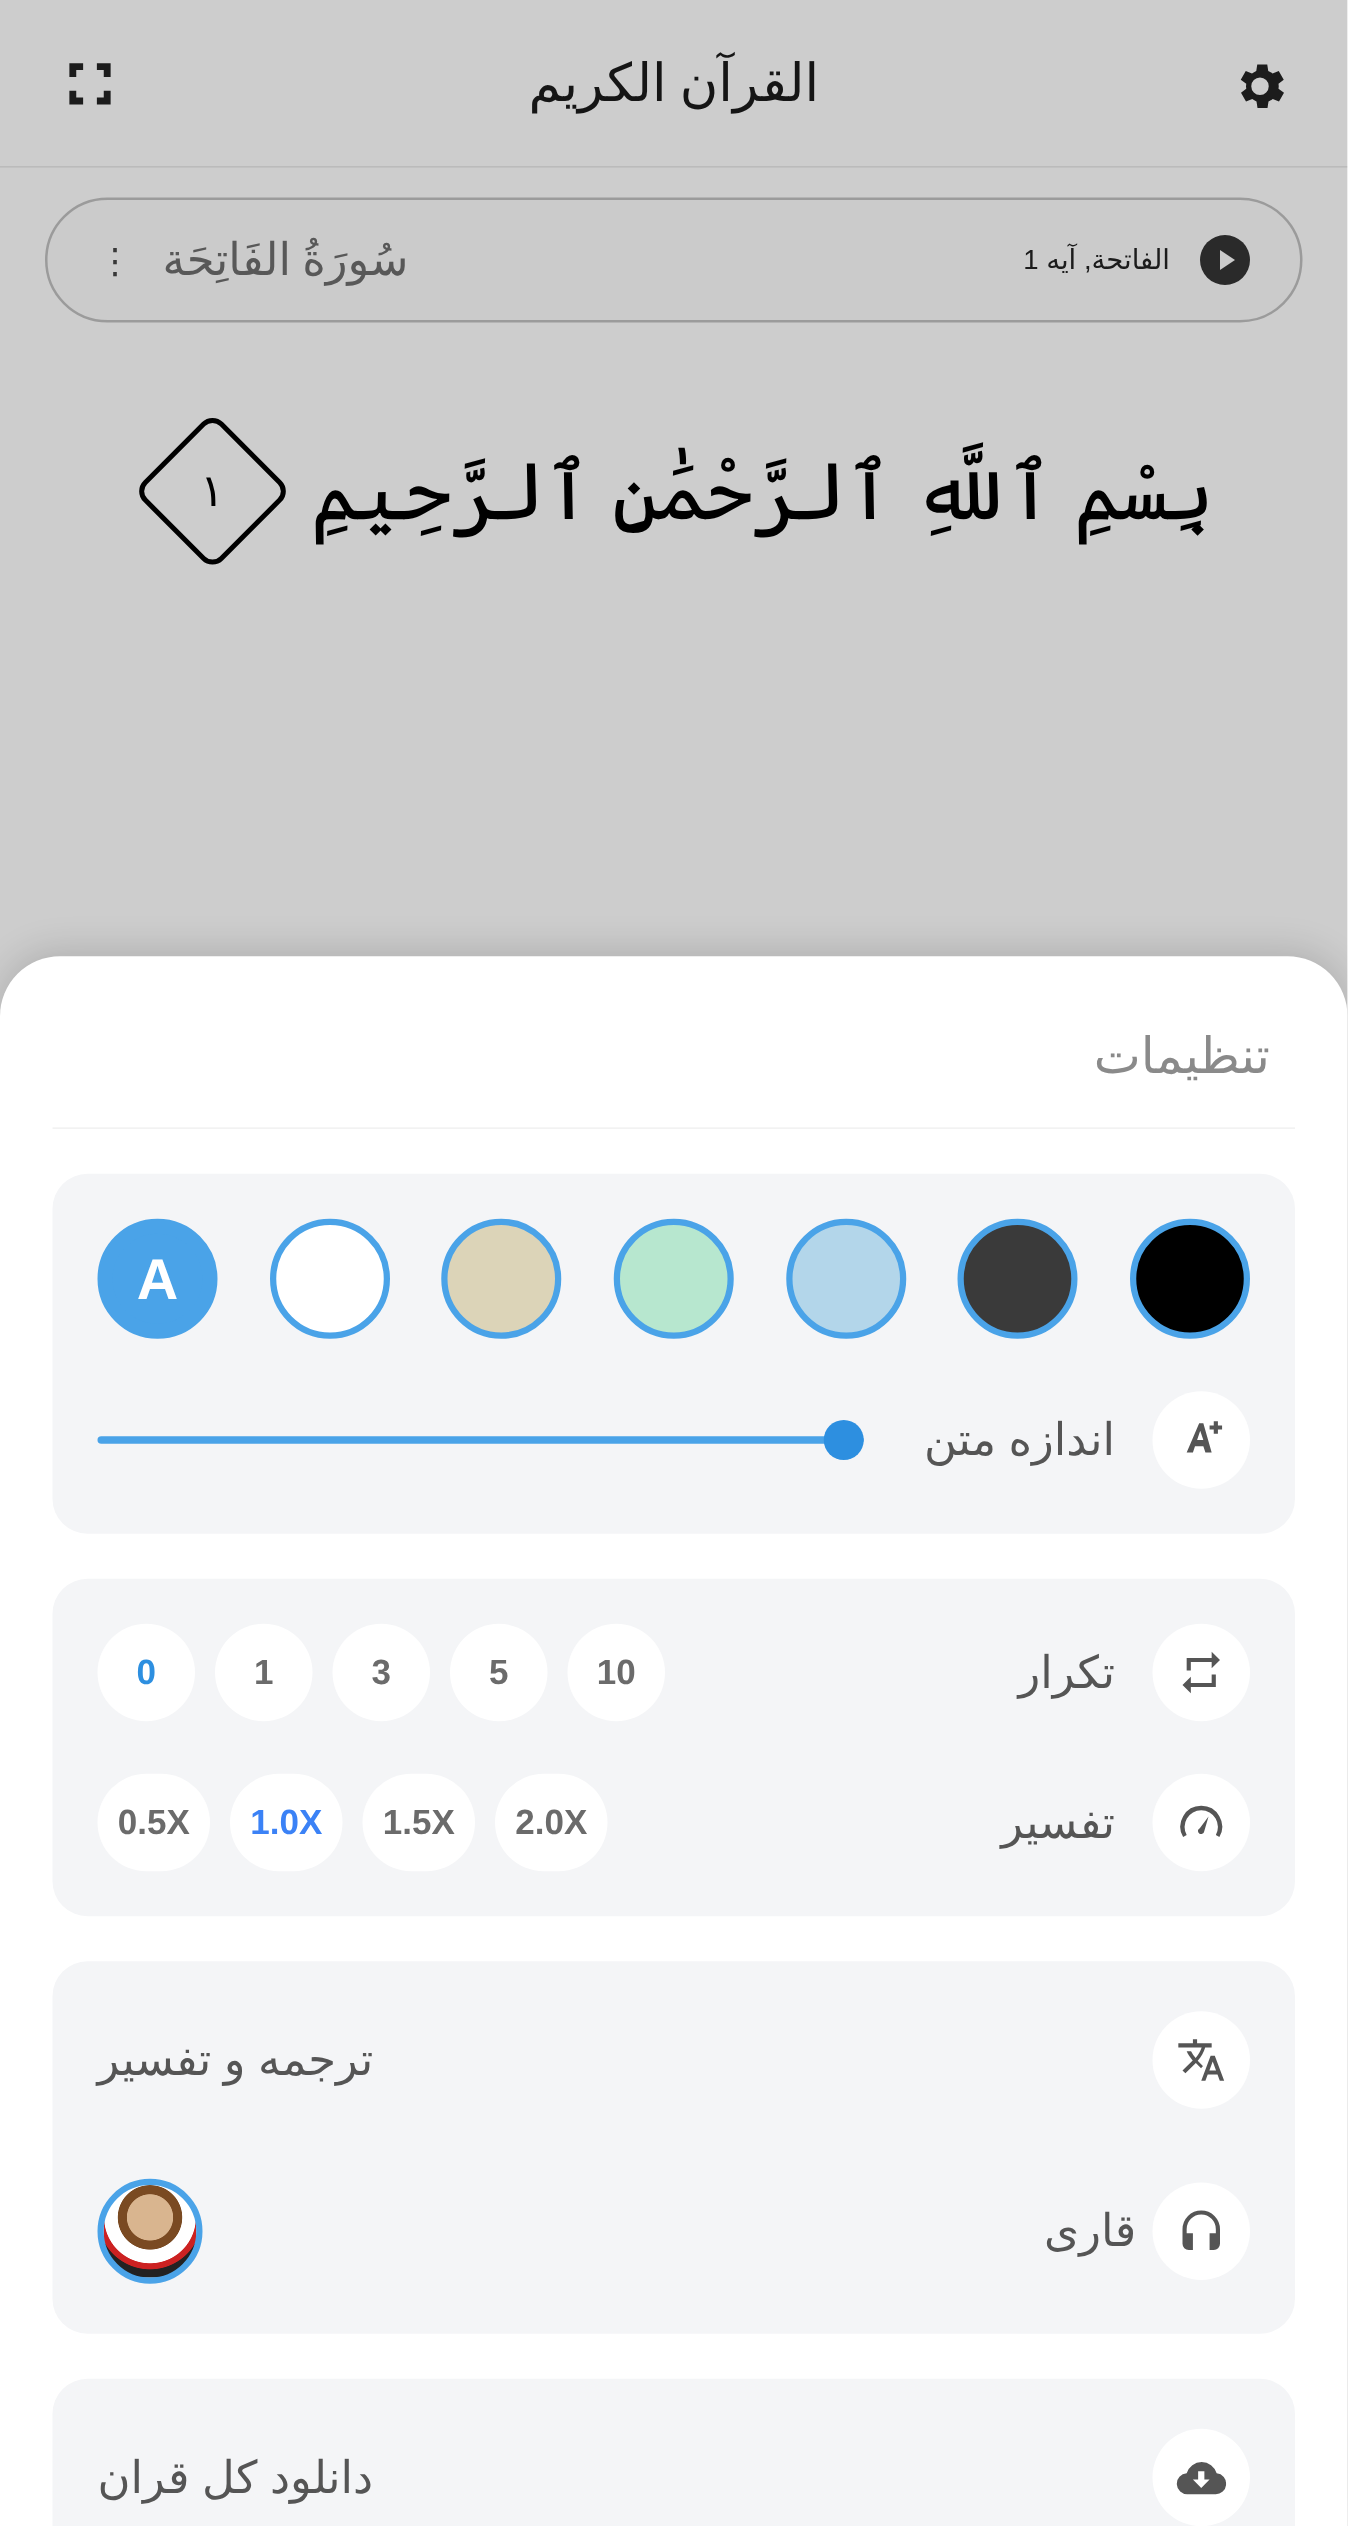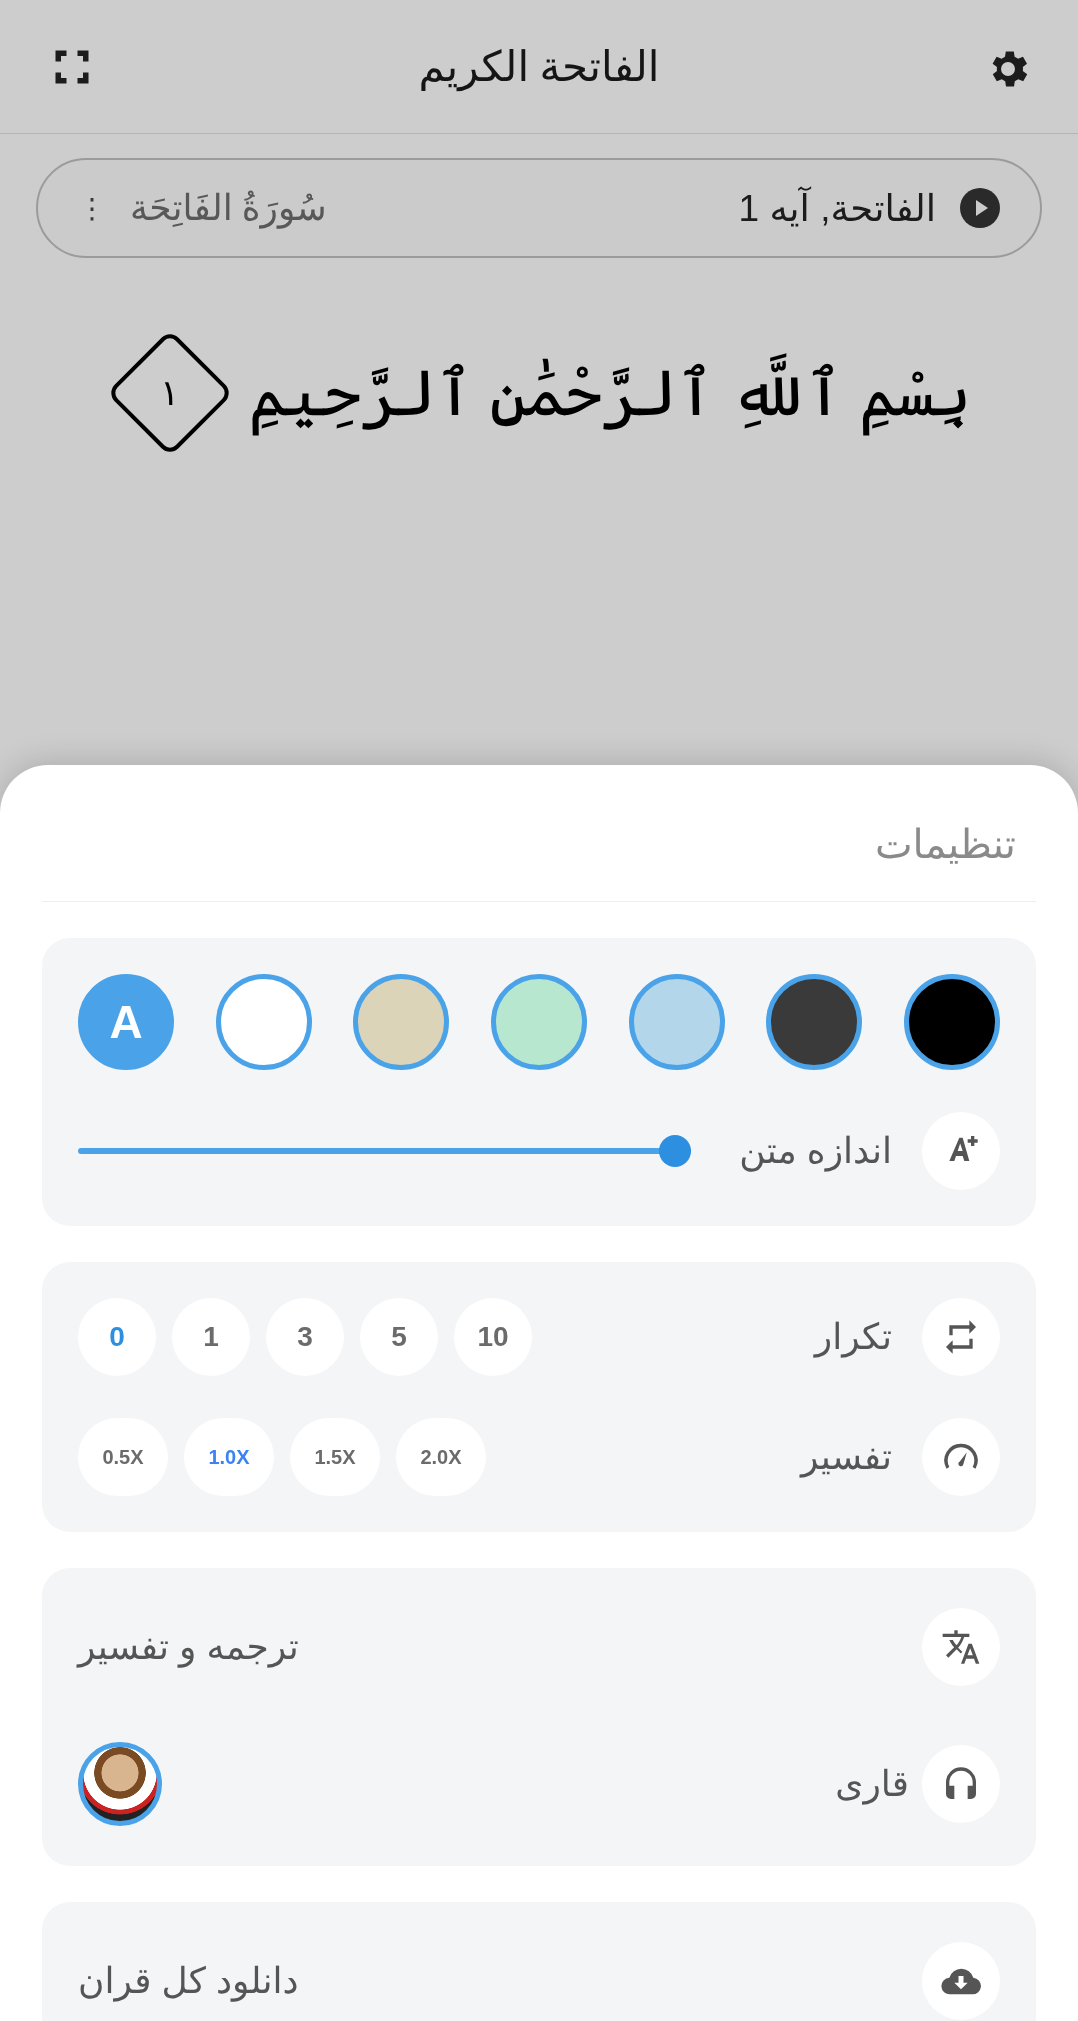--- a/index.html
+++ b/index.html
@@ -53,21 +53,21 @@
     background: #333; display: flex; align-items: center; justify-content: center;
   }
   .play-triangle {
     width: 0; height: 0;
     border-left: 12px solid #f7f7f7;
     border-top: 8px solid transparent;
     border-bottom: 8px solid transparent;
     margin-left: 3px;
   }
   .surah-name { font-size: 36px; color: #6b6b6b; font-family: serif; }
-  .verse-ref { font-size: 37px; color: #222; }
+  .verse-ref { font-size: 22px; color: #222; }
   .ayah-text {
     text-align: center;
     font-size: 64px;
     color: #000;
     margin-top: 90px;
     direction: rtl;
     font-family: serif;
     padding: 0 40px;
   }
   .marker {
@@ -169,21 +169,21 @@
     background: #fff;
     display: flex; align-items: center; justify-content: center;
     font-size: 28px; font-weight: 700; color: #6b6b6b;
     flex-shrink: 0;
   }
   .circle-btn.selected { color: #2d8fe0; }
   .speed-btn {
     width: 90px; height: 78px; border-radius: 40px;
     background: #fff;
     display: flex; align-items: center; justify-content: center;
-    font-size: 20px; font-weight: 700; color: #6b6b6b;
+    font-size: 28px; font-weight: 700; color: #6b6b6b;
   }
   .speed-btn.selected { color: #3b82f6; }
   .list-row {
     display: flex; align-items: center; justify-content: space-between;
     gap: 30px;
     padding: 28px 0;
   }
   .list-row.between { justify-content: space-between; }
   .avatar {
     width: 84px; height: 84px; border-radius: 50%;
@@ -196,21 +196,21 @@
 </head>
 <body>
 
 <div class="dim-layer">
   <div class="header">
     <div class="header-icon">
       <svg viewBox="0 0 24 24" class="icon-svg" style="width:44px;height:44px;fill:#222;">
         <path d="M3 3h6v3H6v3H3V3zm12 0h6v6h-3V6h-3V3zM3 15h3v3h3v3H3v-6zm15 0h3v6h-6v-3h3v-3z"></path>
       </svg>
     </div>
-    <div class="app-title">الفاتحة الكريم</div>
+    <div class="app-title">القرآن الكريم</div>
     <div class="header-icon">
       <svg viewBox="0 0 24 24" class="icon-svg" style="width:48px;height:48px;fill:#222;">
         <path d="M19.4 13l.1-1-.1-1 2.1-1.6-2-3.5-2.5 1a7 7 0 0 0-1.7-1l-.4-2.6h-4l-.4 2.6c-.6.3-1.2.6-1.7 1l-2.5-1-2 3.5L6.5 11l-.1 1 .1 1-2.1 1.6 2 3.5 2.5-1c.5.4 1.1.7 1.7 1l.4 2.6h4l.4-2.6c.6-.3 1.2-.6 1.7-1l2.5 1 2-3.5L19.4 13zM12 15.5A3.5 3.5 0 1 1 12 8.5a3.5 3.5 0 0 1 0 7z"></path>
       </svg>
     </div>
   </div>
 
   <div class="verse-card">
     <div class="verse-left">
       <div class="more-dots">⋮</div>

